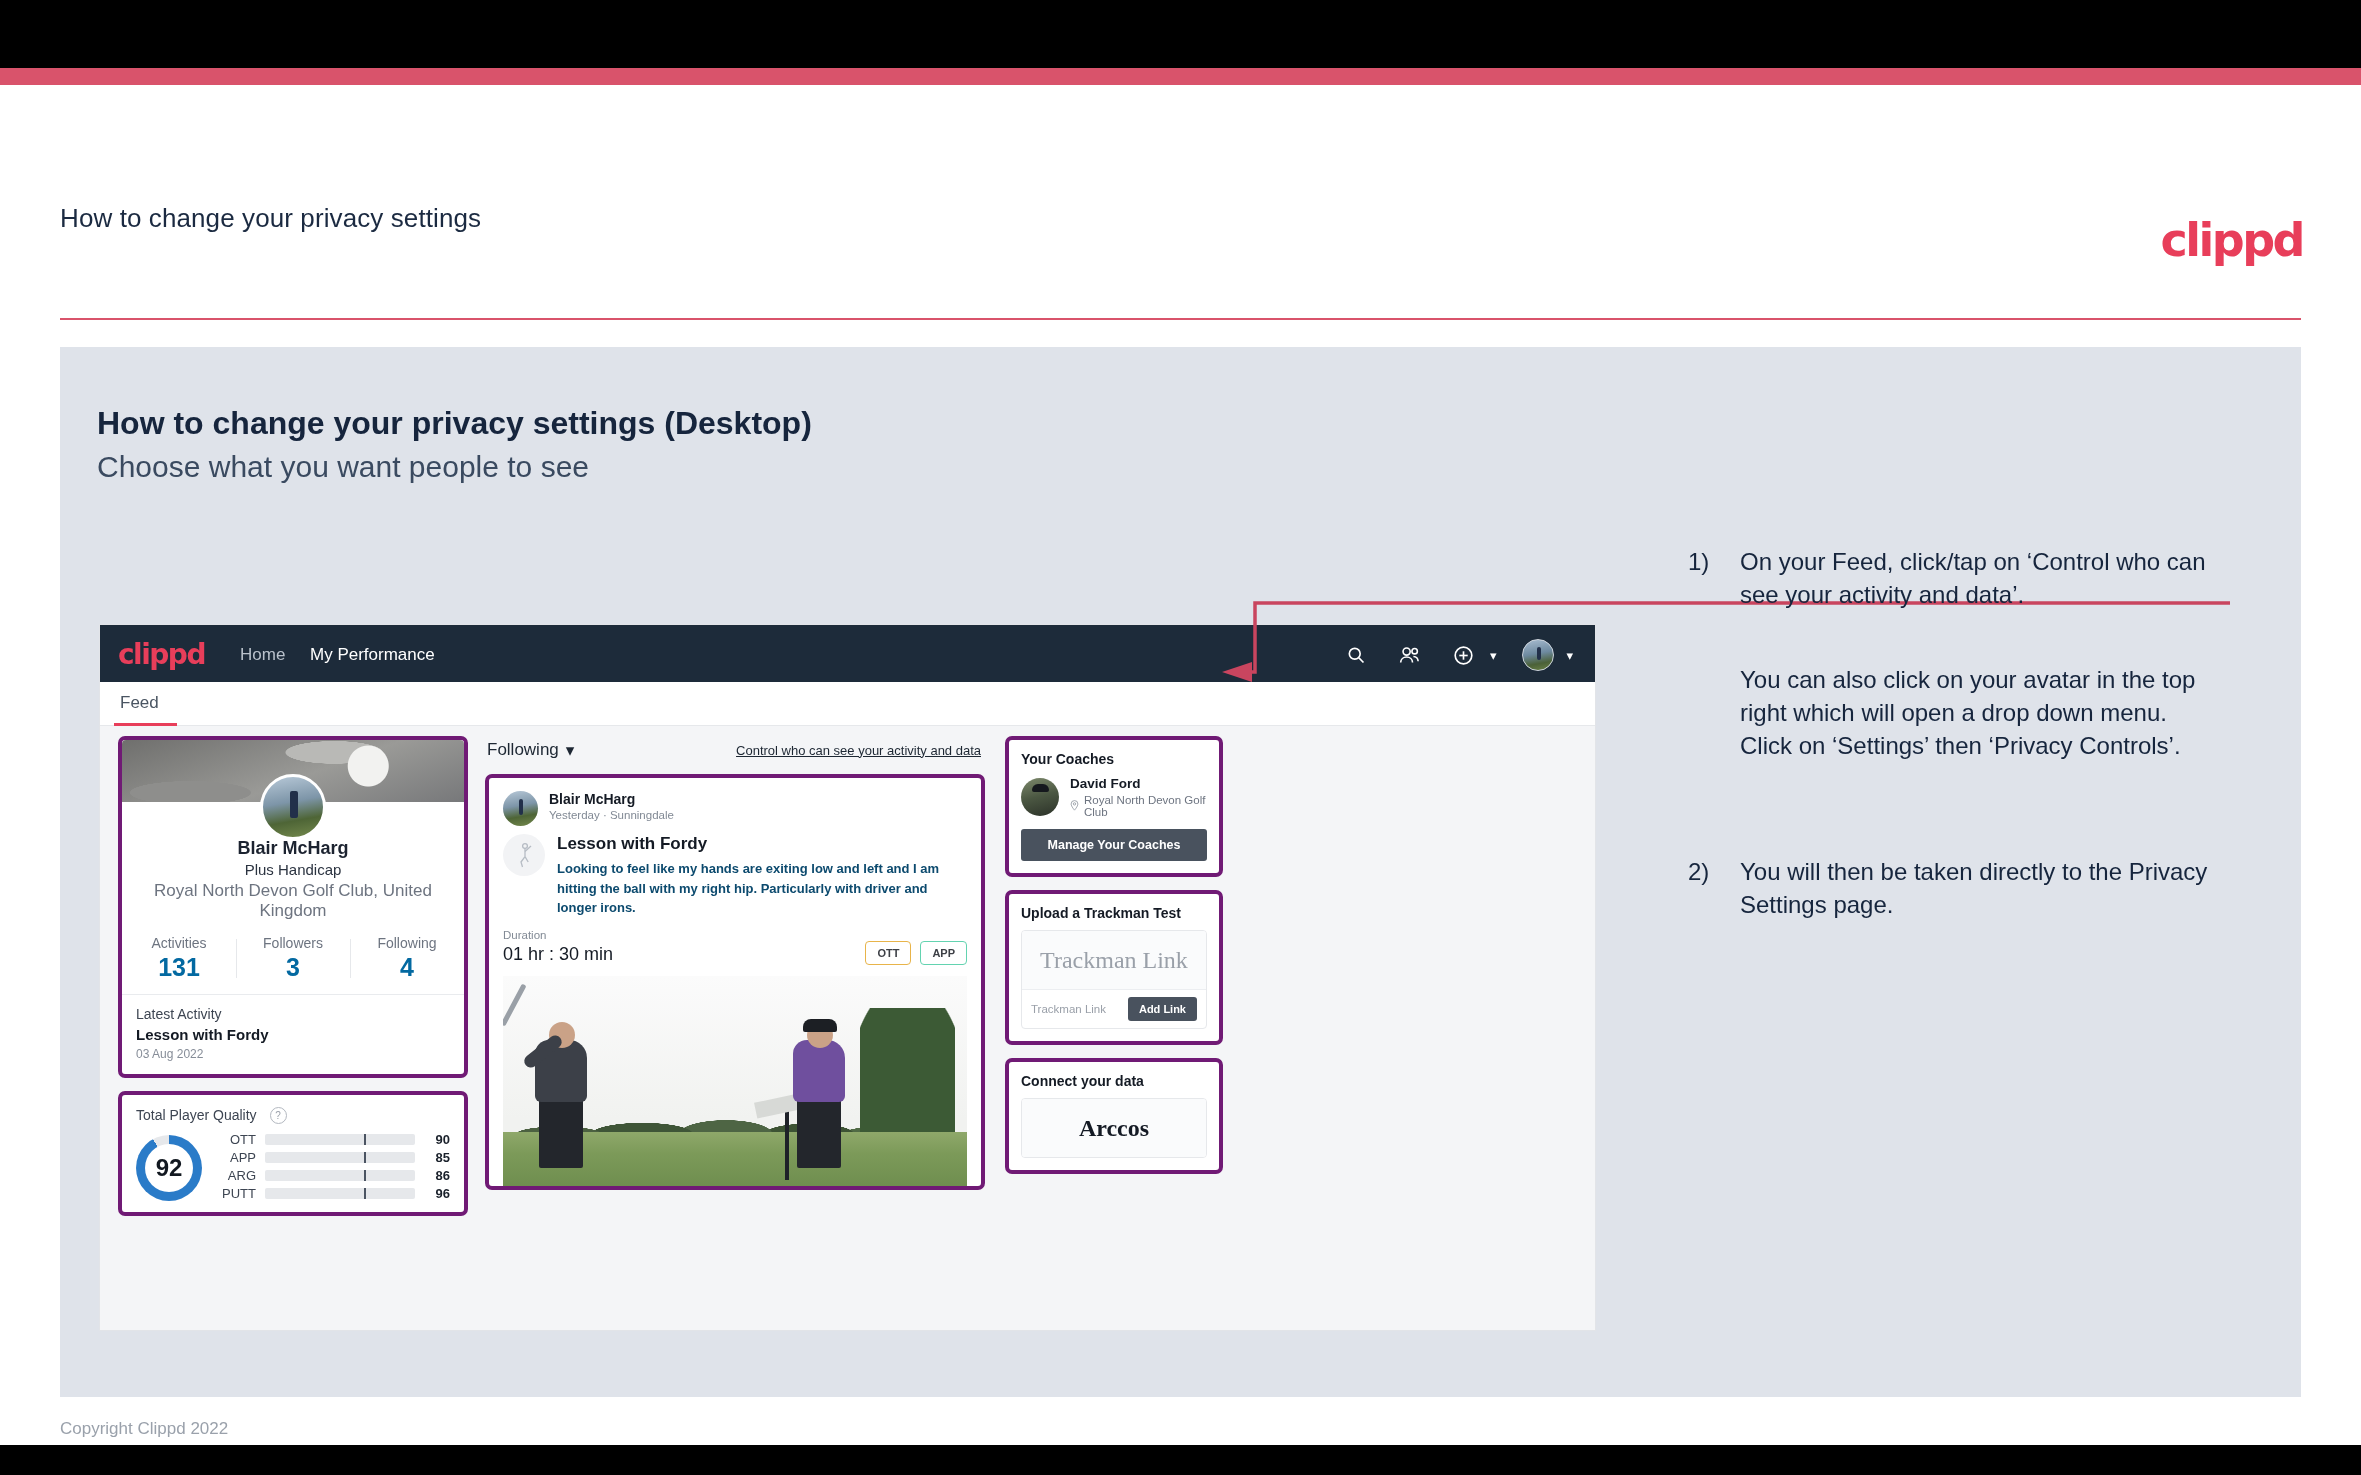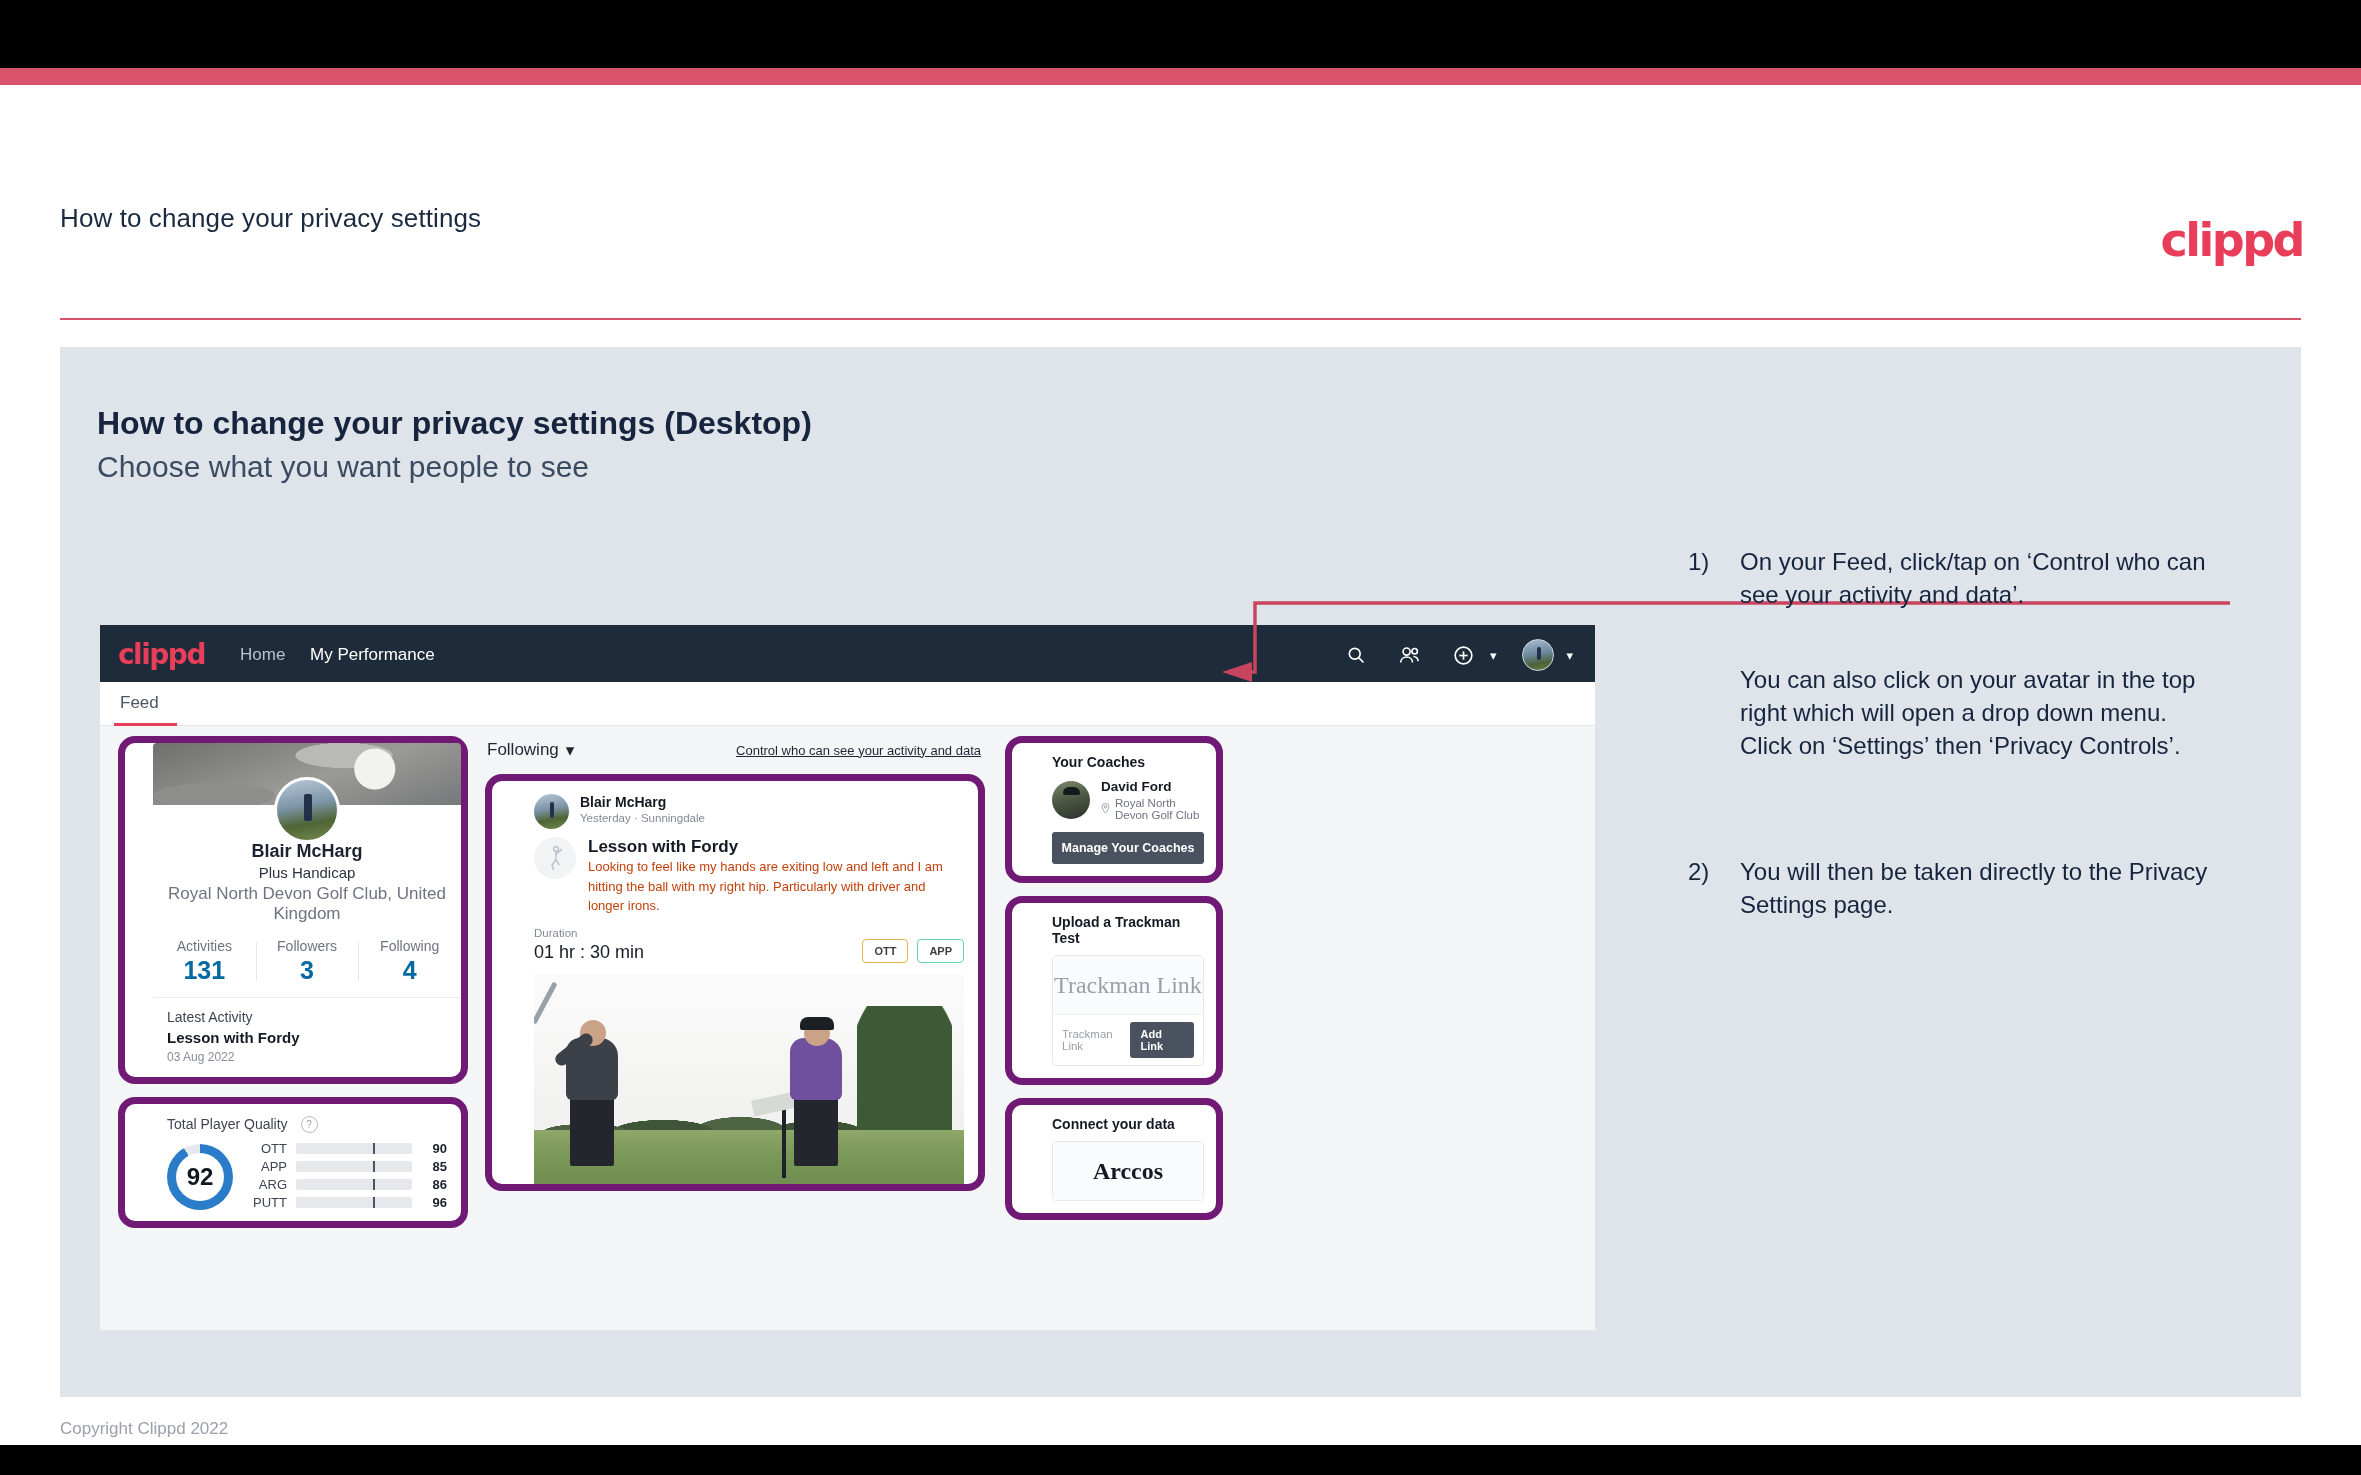--- a/index.html
+++ b/index.html
@@ -57,21 +57,21 @@
   }
   .avatar-sm::after{content:"";position:absolute;left:44%;top:22%;width:14%;height:45%;background:#22304a;border-radius:2px;}
   .caret{font-size:13px;color:#fff;margin-left:-16px;}
 
   .app-tabs{position:absolute;left:0;top:57px;width:1495px;height:43px;background:#fff;border-bottom:1px solid #e6e8eb;}
   .tab-feed{position:absolute;left:20px;top:11px;font-size:17px;color:#4a5562;}
   .tab-underline{position:absolute;left:14px;top:41px;width:63px;height:3px;background:#e83e5a;}
 
   .app-body{position:absolute;left:0;top:101px;width:1495px;height:604px;background:#f4f5f7;}
 
-  .card{background:#fff;border:7px solid #701a75;border-radius:17px;padding-left:28px;}
+  .card{background:#fff;border:4px solid #701a75;border-radius:7px;}
 
   
   .col-left{position:absolute;left:18px;top:10px;width:350px;}
   .profile-cover{
     height:62px;border-radius:4px 4px 0 0;
     background:
       radial-gradient(circle at 72% 42%,#f2f2f0 0 20px,transparent 21px),
       radial-gradient(ellipse at 20% 85%,#8e8e8c 0 60px,transparent 61px),
       radial-gradient(ellipse at 62% 20%,#b9b9b6 0 48px,transparent 49px),
       linear-gradient(160deg,#6f6f6d,#9a9a97 55%,#77787a);
@@ -128,21 +128,21 @@
   .post-head{display:flex;gap:11px;padding:13px 14px 0;}
   .post-av{width:35px;height:35px;border-radius:50%;flex:none;
     background:linear-gradient(170deg,#b8c9d8 0%,#7d95a8 42%,#4e6536 70%,#74894d 100%);position:relative;overflow:hidden;}
   .post-av::after{content:"";position:absolute;left:45%;top:24%;width:13%;height:44%;background:#22304a;border-radius:2px;}
   .post-name{font-size:14px;font-weight:700;color:#141a24;}
   .post-meta{font-size:11.5px;color:#828a95;margin-top:2px;}
   .post-main{display:flex;gap:12px;padding:8px 14px 0;}
   .club-ic{width:42px;height:42px;border-radius:50%;background:#f2f3f5;flex:none;
     display:flex;align-items:center;justify-content:center;color:#b6bcc4;}
   .post-title{font-size:17px;font-weight:700;color:#141a24;}
-  .post-text{font-size:13px;color:#c2410c;line-height:1.5;}
+  .post-text{font-size:13px;color:#0c4a6e;line-height:1.5;margin-top:5px;font-weight:bold;}
   .dur-row{display:flex;align-items:flex-end;justify-content:space-between;padding:11px 14px 0;}
   .dur-lab{font-size:11.5px;color:#828a95;}
   .dur-val{font-size:18px;color:#141a24;margin-top:3px;}
   .chips{display:flex;gap:9px;}
   .chip{font-size:11px;font-weight:700;padding:5px 11px;border-radius:4px;background:#fff;}
   .chip-ott{border:1px solid #e8b44a;color:#3c3f45;}
   .chip-app{border:1px solid #63d3b0;color:#3c3f45;}
   .post-media{margin:11px 14px 0;height:210px;overflow:hidden;position:relative;
     background:linear-gradient(180deg,#fafafa 0%,#f3f4f4 52%,#e9eae6 60%,#f2f2ee 100%);}
   .media-sky{position:absolute;inset:0;background:linear-gradient(180deg,#fbfbfb,#f1f2f0 68%);}

